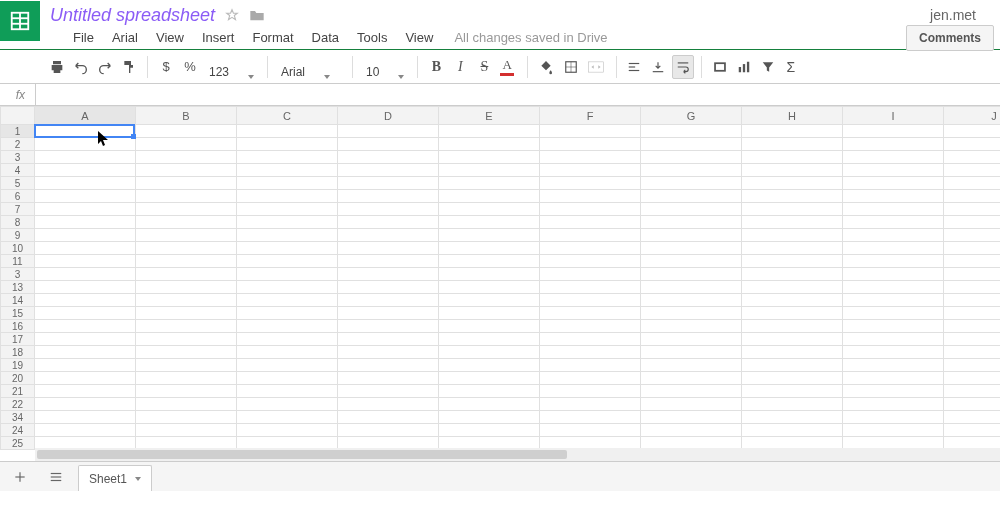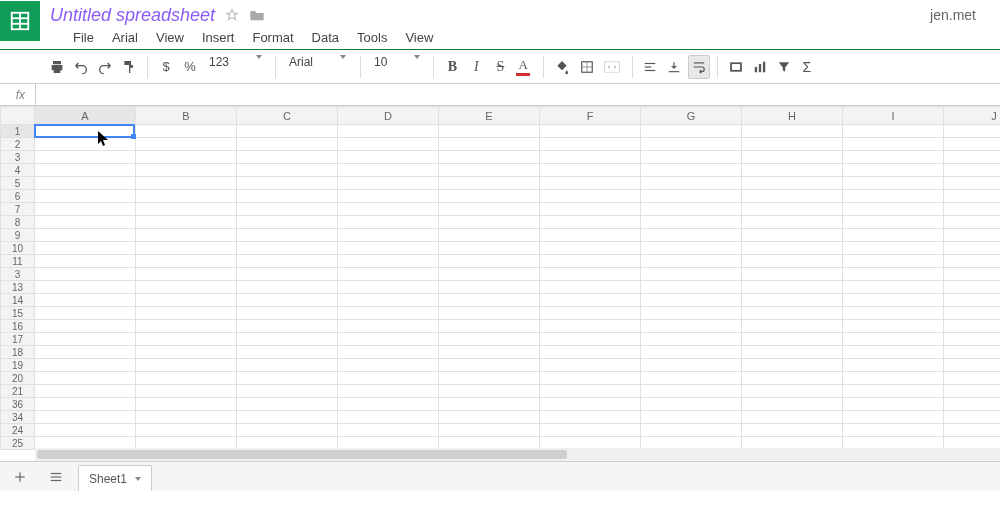--- a/index.html
+++ b/index.html
@@ -14,21 +14,21 @@
   .username { font-size: 14px; color: #666; margin-right: 18px; }
   
   .menubar-row { display: flex; align-items: center; height: 24px; padding-left: 64px; border-bottom: 1px solid #15803d; }
   .menu { padding: 2px 9px; cursor: default; }
   .save-status { margin-left: 12px; color: #999; }
   .comments-btn { margin-left: auto; margin-right: 6px; background: #f5f5f5; border: 1px solid #ccc; font-size: 12px; font-weight: bold; color: #555; padding: 5px 12px; border-radius: 2px; cursor: default; }
   
   .toolbar { display: flex; align-items: center; height: 34px; padding: 0 10px 0 46px; border-bottom: 1px solid #ccc; gap: 2px; }
   .tbtn { min-width: 22px; height: 24px; display: flex; align-items: center; justify-content: center; color: #555; cursor: default; padding: 0 3px; position: relative; }
   .tsep { width: 1px; height: 22px; background: #ddd; margin: 0 5px; }
-  .tsel { display: flex; align-items: flex-start; height: 24px; padding: 0 6px; font-size: 12px; gap: 27px; cursor: default; }
+  .tsel { display: flex; align-items: flex-end; height: 24px; padding: 0 6px; font-size: 12px; gap: 19px; cursor: default; }
   .tsel .caret { width: 0; height: 0; border-left: 3px solid transparent; border-right: 3px solid transparent; border-top: 4px solid #888; }
   .bold { font-weight: bold; font-family: "Times New Roman", serif; font-size: 14px; }
   .italic { font-style: italic; font-family: "Times New Roman", serif; font-size: 14px; }
   .strike { text-decoration: line-through; font-family: "Times New Roman", serif; font-size: 14px; }
   .active { background: #e8e8e8; border: 1px solid #ccc; border-radius: 2px; }
   
   .fxbar { display: flex; align-items: center; height: 22px; border-bottom: 1px solid #ccc; }
   .fxlabel { width: 36px; text-align: right; padding-right: 10px; font-style: italic; font-size: 12px; color: #888; border-right: 1px solid #ccc; height: 100%; display: flex; align-items: center; justify-content: flex-end; }
   .fxinput { flex: 1; border: none; outline: none; height: 100%; padding: 0 6px; font-size: 13px; }
   
@@ -81,20 +81,22 @@
 
 <div class="menubar-row">
   <span class="menu">File</span>
   <span class="menu">Arial</span>
   <span class="menu">View</span>
   <span class="menu">Insert</span>
   <span class="menu">Format</span>
   <span class="menu">Data</span>
   <span class="menu">Tools</span>
   <span class="menu">View</span>
+  <span class="save-status">All changes saved in Drive</span>
+  <button class="comments-btn">Comments</button>
 </div>
 
 <div class="toolbar">
   <div class="tbtn">
       <svg width="16" height="16" viewBox="0 0 24 24">
         <path fill="#555" d="M6 3h12v5H6zM4 9h16v8h-3v4H7v-4H4zM9 15h6v4H9z"></path>
       </svg>
     </div>
   <div class="tbtn">
       <svg width="16" height="16" viewBox="0 0 24 24">
@@ -495,21 +497,21 @@
           <td></td>
           <td></td>
           <td></td>
           <td></td>
           <td></td>
           <td></td>
           <td></td>
           <td></td>
         </tr>
         <tr>
-          <td class="rownum">36</td>
+          <td class="rownum">22</td>
           <td></td>
           <td></td>
           <td></td>
           <td></td>
           <td></td>
           <td></td>
           <td></td>
           <td></td>
           <td></td>
           <td></td>

